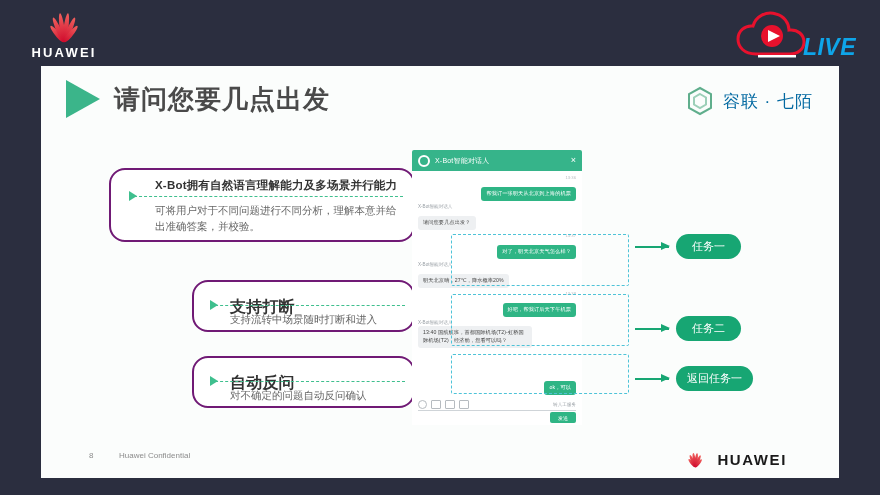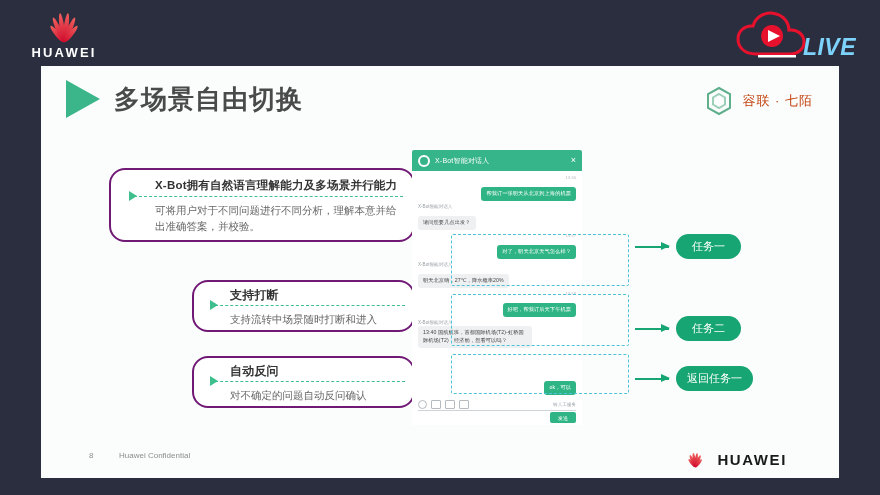--- a/index.html
+++ b/index.html
@@ -24,55 +24,55 @@
   .hw-fan span:nth-child(4){transform:translateX(-50%) rotate(8deg);}
   .hw-fan span:nth-child(5){transform:translateX(-50%) rotate(24deg) scaleY(.92);}
   .hw-fan span:nth-child(6){transform:translateX(-50%) rotate(40deg) scaleY(.72);}
   .hw-word-top{
     color:#fff;font-size:13px;font-weight:bold;letter-spacing:2.2px;
     text-align:center;margin-top:3px;
   }
 
   .live-logo{position:absolute;right:22px;top:8px;width:130px;height:62px;}
   .live-text{
-    position:absolute;right:2px;bottom:9px;color:#7dd3fc;
+    position:absolute;right:2px;bottom:9px;color:#0ea5e9;
     font-size:23px;font-weight:bold;letter-spacing:.5px;font-style:italic;
   }
 
   
   .slide{
     position:absolute;left:41px;top:66px;width:798px;height:412px;
     background:#fbfdfc;
   }
 
   
   .title-row{position:absolute;left:25px;top:14px;display:flex;align-items:center;}
   .tri{
     width:0;height:0;border-top:19px solid transparent;border-bottom:19px solid transparent;
     border-left:34px solid #3bb58a;margin-right:14px;
   }
   .slide-title{font-size:26px;font-weight:bold;color:#4a4a4a;letter-spacing:1px;}
 
   .brand{position:absolute;right:26px;top:20px;display:flex;align-items:center;gap:9px;}
   .brand-mark{width:28px;height:30px;}
-  .brand-text{font-size:13px;color:#c2410c;letter-spacing:1px;}
+  .brand-text{font-size:17px;color:#0369a1;letter-spacing:1px;}
 
   
   .card{
     position:absolute;border:2px solid #701a75;border-radius:16px;background:#fff;
     box-sizing:border-box;
   }
   .card-1{left:68px;top:102px;width:306px;height:74px;}
   .card-2{left:151px;top:214px;width:223px;height:52px;}
   .card-3{left:151px;top:290px;width:223px;height:52px;}
   .card-title{
     position:absolute;left:44px;top:8px;font-size:11.5px;font-weight:bold;color:#333;
     letter-spacing:.2px;white-space:nowrap;
   }
-  .card-2 .card-title,.card-3 .card-title{font-size:12px;left:36px;top:5px;}
+  .card-2 .card-title,.card-3 .card-title{font-size:16px;left:36px;top:15px;}
   .sep{
     position:absolute;left:18px;right:10px;top:26px;height:0;
     border-top:1.5px dashed #3fbf8e;
   }
   .card-2 .sep,.card-3 .sep{top:23px;left:16px;right:8px;}
   .sep-tri{
     position:absolute;left:18px;top:21px;width:0;height:0;
     border-top:5px solid transparent;border-bottom:5px solid transparent;border-left:8px solid #3fbf8e;
   }
   .card-2 .sep-tri,.card-3 .sep-tri{top:18px;left:16px;}
@@ -187,21 +187,21 @@
       <polygon points="40,22 52,28 40,34" fill="#ffffff"></polygon>
       <rect x="30" y="47" width="38" height="2.5" fill="#ffffff"></rect>
     </svg>
     <div class="live-text">LIVE</div>
   </div>
 
   <div class="slide">
 
     <div class="title-row">
       <div class="tri"></div>
-      <div class="slide-title">多场景自由切换</div>
+      <div class="slide-title">请问您要几点出发</div>
     </div>
 
     <div class="brand">
       <svg class="brand-mark" viewBox="0 0 28 30">
         <polygon points="14,2 25,8 25,22 14,28 3,22 3,8" fill="none" stroke="#5fae8c" stroke-width="2"></polygon>
         <polygon points="14,8 20,11.5 20,18.5 14,22 8,18.5 8,11.5" fill="none" stroke="#9ccfb8" stroke-width="2"></polygon>
       </svg>
       <div class="brand-text">容联 · 七陌</div>
     </div>
 

